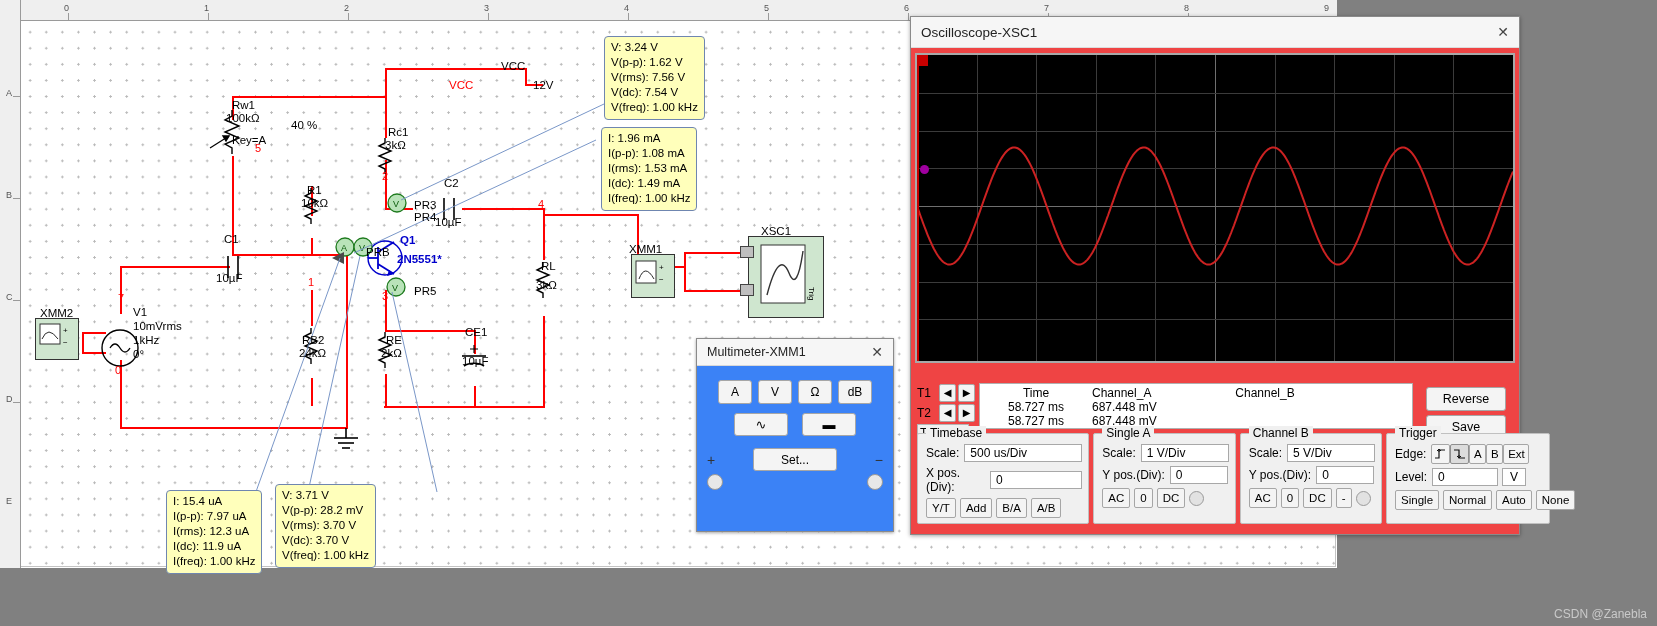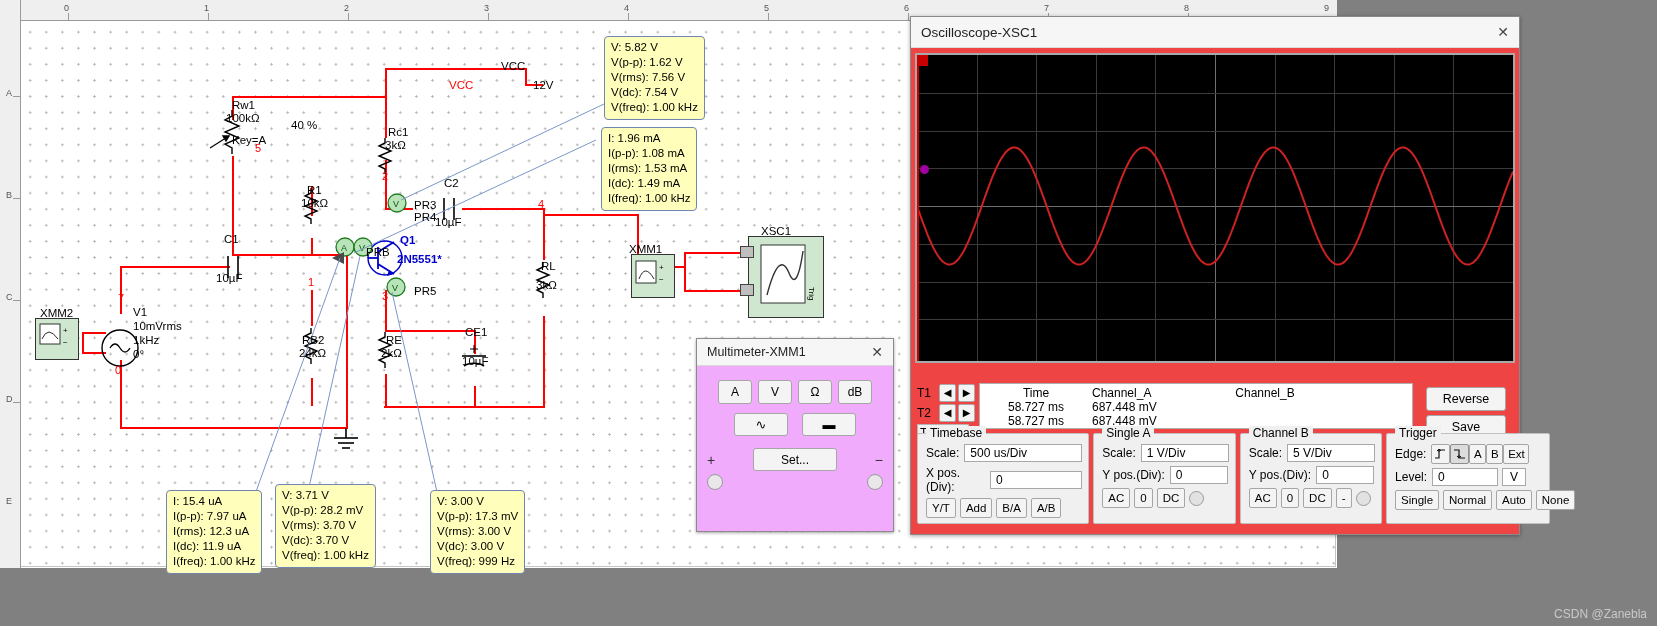--- a/index.html
+++ b/index.html
@@ -31,21 +31,21 @@
   .lbl{position:absolute;font-size:11.5px;color:#000;white-space:nowrap;}
   .lbl-red{position:absolute;font-size:11.5px;color:#ff0000;white-space:nowrap;}
   .lbl-blue{position:absolute;font-size:11.5px;color:#0000cc;white-space:nowrap;font-weight:bold;}
   .net{position:absolute;font-size:11px;color:#ff0000;}
 
   
   .tip{position:absolute;background:#ffffbb;border:1px solid #6f86b0;border-radius:4px;
      padding:3px 6px 4px 6px;font-size:11.5px;line-height:15px;color:#000;white-space:nowrap;}
 
   
-  #mm{position:absolute;left:696px;top:338px;width:196px;height:192px;background:#f0abfc;
+  #mm{position:absolute;left:696px;top:338px;width:196px;height:192px;background:#3b82f6;
      border:1px solid #8a8a8a;box-shadow:0 1px 3px rgba(0,0,0,.35);}
   #mmTitle{height:26px;background:#f6f6f6;border-bottom:1px solid #d8d8d8;
      display:flex;align-items:center;justify-content:space-between;padding:0 6px 0 10px;}
   #mmTitle span.t{font-size:12.5px;color:#222;}
   .xbtn{width:20px;height:18px;line-height:18px;text-align:center;font-size:14px;color:#444;cursor:default;}
   #mmDisp{margin:8px 8px 0 8px;height:34px;background:#000;border:1px solid #000;
      display:flex;align-items:center;justify-content:center;}
   #mmDisp span{color:#fff;font-size:15px;}
   #mmBtns{display:flex;gap:6px;justify-content:center;margin-top:14px;}
   .mbtn{width:32px;height:22px;background:#f4f4f4;border:1px solid #a6a6a6;border-radius:3px;
@@ -343,21 +343,21 @@
     <svg width="72" height="78">
         <rect x="12" y="8" width="44" height="58" fill="#fff" stroke="#333"></rect>
         <path d="M18,58 q12,-46 22,-22 q8,20 14,-22" stroke="#333" fill="none" stroke-width="1.4"></path>
         <text x="60" y="50" font-size="8" font-family="Liberation Sans" transform="rotate(90,60,50)">Trig</text>
       </svg>
   </div>
   <div class="instrBlk" style="left:740px;top:246px;width:12px;height:10px;"></div>
   <div class="instrBlk" style="left:740px;top:284px;width:12px;height:10px;"></div>
 
   <div class="tip" style="left:604px;top:36px;">
-    <div>V: 5.82 V</div>
+    <div>V: 3.24 V</div>
     <div>V(p-p): 1.62 V</div>
     <div>V(rms): 7.56 V</div>
     <div>V(dc): 7.54 V</div>
     <div>V(freq): 1.00 kHz</div>
   </div>
 
   <div class="tip" style="left:601px;top:127px;">
     <div>I: 1.96 mA</div>
     <div>I(p-p): 1.08 mA</div>
     <div>I(rms): 1.53 mA</div>
@@ -374,27 +374,20 @@
   </div>
 
   <div class="tip" style="left:275px;top:484px;">
     <div>V: 3.71 V</div>
     <div>V(p-p): 28.2 mV</div>
     <div>V(rms): 3.70 V</div>
     <div>V(dc): 3.70 V</div>
     <div>V(freq): 1.00 kHz</div>
   </div>
 
-  <div class="tip" style="left:430px;top:490px;">
-    <div>V: 3.00 V</div>
-    <div>V(p-p): 17.3 mV</div>
-    <div>V(rms): 3.00 V</div>
-    <div>V(dc): 3.00 V</div>
-    <div>V(freq): 999 Hz</div>
-  </div>
 </div>
 
 <div id="rulerTop">
   <div class="rt" style="left:64px;">0</div>
   <div class="rtick" style="left:68px;"></div>
   <div class="rt" style="left:204px;">1</div>
   <div class="rtick" style="left:208px;"></div>
   <div class="rt" style="left:344px;">2</div>
   <div class="rtick" style="left:348px;"></div>
   <div class="rt" style="left:484px;">3</div>

